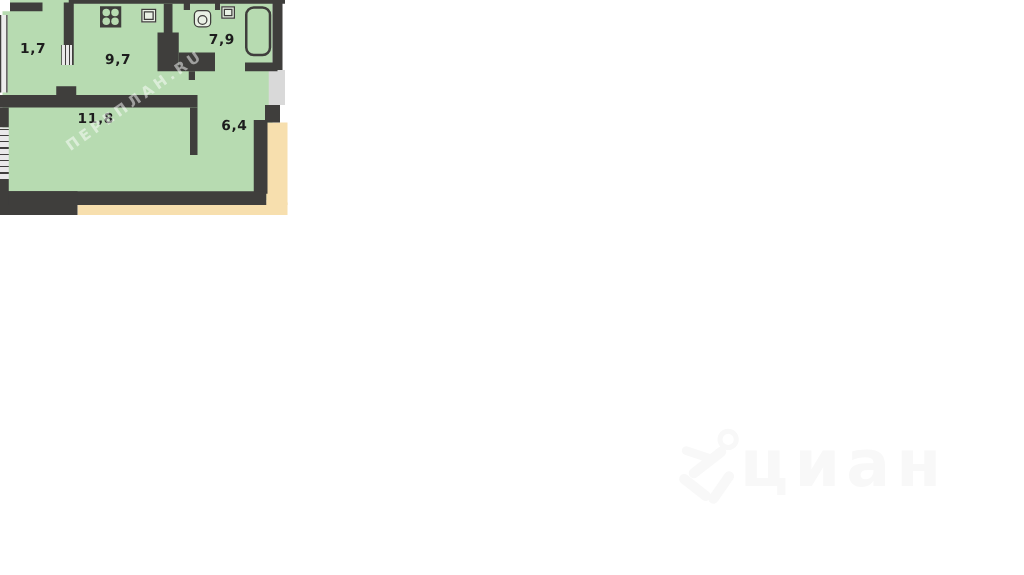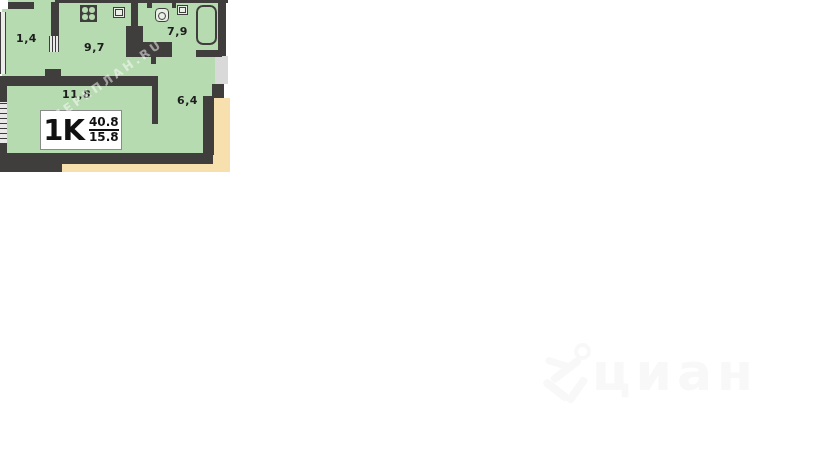--- a/index.html
+++ b/index.html
@@ -123,33 +123,26 @@
       <i></i>
     </div>
   <div class="abs toilet" style="left:155px;top:8px;width:14px;height:14px;">
       <i></i>
     </div>
   <div class="abs sinkbox" style="left:177px;top:5px;width:11px;height:10px;">
       <i></i>
     </div>
   <div class="abs bathtub" style="left:196px;top:5px;width:21px;height:40px;"></div>
 
-  <div class="room-label" style="left:16px;top:33px;">1,4</div>
+  <div class="room-label" style="left:16px;top:33px;">1,7</div>
   <div class="room-label" style="left:84px;top:42px;">9,7</div>
   <div class="room-label" style="left:167px;top:26px;">7,9</div>
   <div class="room-label" style="left:62px;top:89px;">11,8</div>
   <div class="room-label" style="left:177px;top:95px;">6,4</div>
 
-  <div class="abs plan-tag" style="left:40px;top:110px;width:82px;height:40px;">
-    <span class="tag-type">1K</span>
-    <span class="tag-frac">
-      <span class="num">40.8</span>
-      <span class="den">15.8</span>
-    </span>
-  </div>
 
   <div class="diag-wm">ПЕРЕПЛАН.RU</div>
 </div>
 
 <div>
   <div class="brand-circle brand"></div>
   <div class="brand-stroke bs1"></div>
   <div class="brand-stroke bs2"></div>
   <div class="brand-stroke bs3"></div>
   <div class="brand-stroke bs4"></div>

